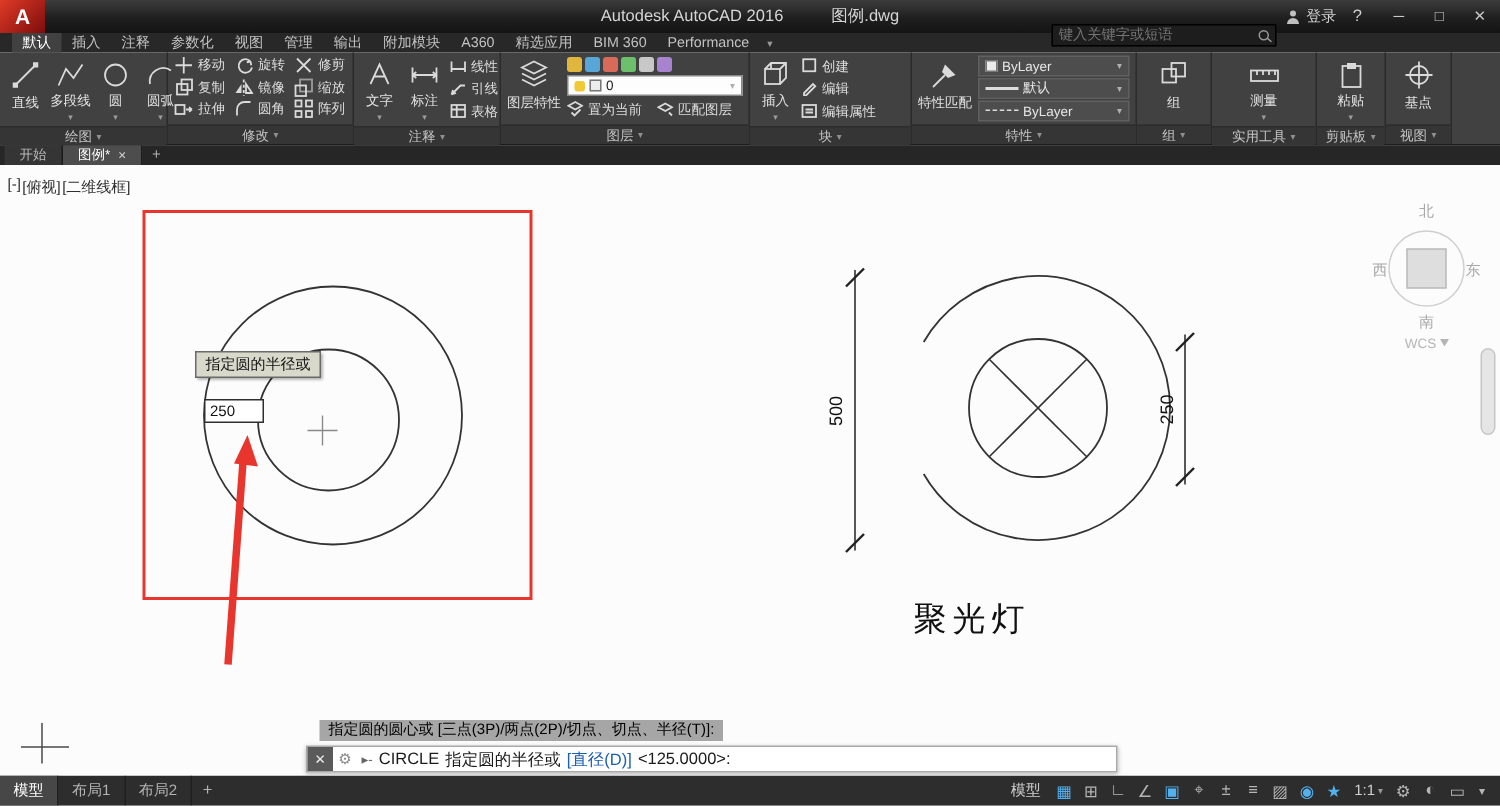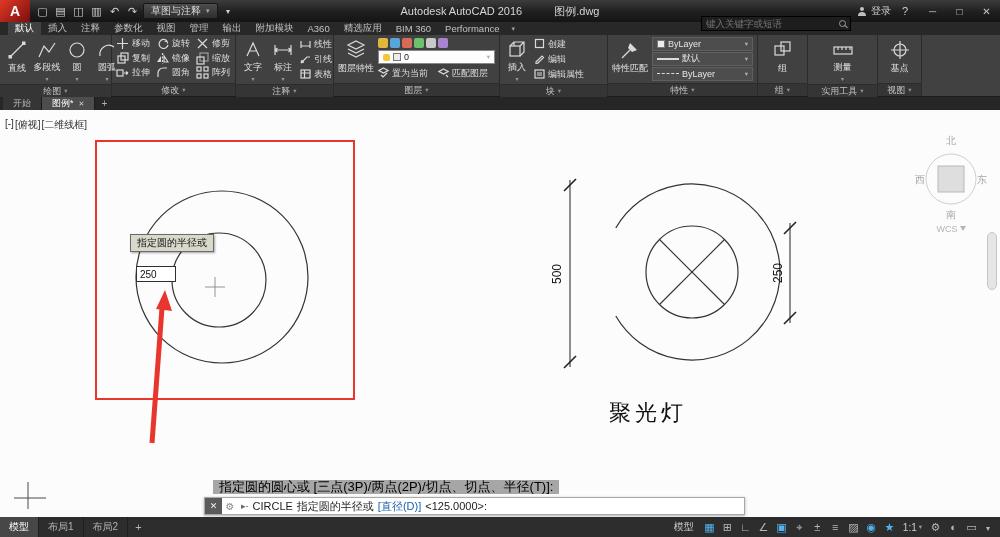--- a/index.html
+++ b/index.html
@@ -90,21 +90,21 @@
   .vp-label { position:absolute; left:5px; top:8px; display:flex; gap:1px; font-size:10px; color:#2e2e2e; }
   .dyn-tooltip { position:absolute; left:130px; top:124px; background:#d8d8cb; border:1px solid #6a6a6a;
                  box-shadow:1px 1px 2px rgba(0,0,0,.35); font-size:10px; color:#111; padding:1px 6px;
                  white-space:nowrap; }
   .dyn-input { position:absolute; left:136px; top:156px; width:40px; height:16px; background:#fff;
                border:1px solid #2f2f2f; font-size:10px; color:#111; padding:0 3px; }
   .viewcube { position:absolute; right:12px; top:22px; }
   .navbar-handle { position:absolute; right:3px; top:122px; width:10px; height:58px; background:#e2e2e2;
                    border:1px solid #bdbdbd; border-radius:5px; opacity:.85; }
   .cmd-history { position:absolute; left:213px; top:370px; background:#a6a6a6; color:#000;
-                 font-size:13px; line-height:14px; padding:0 6px; white-space:nowrap; }
+                 font-size:10px; line-height:14px; padding:0 6px; white-space:nowrap; }
   .cmd-bar { position:absolute; left:204px; top:387px; width:541px; height:18px; background:#fff;
              border:1px solid #a8a8a8; box-shadow:0 1px 3px rgba(0,0,0,.3); display:flex; align-items:center; }
   .cmd-close { width:17px; height:16px; background:#5a5a5a; color:#eee; display:flex; align-items:center;
                justify-content:center; flex:none; }
   .cmd-close::before { content:"✕"; font-size:9px; }
   .cmd-wrench { width:16px; text-align:center; color:#8a8a8a; flex:none; }
   .cmd-wrench::before { content:"⚙"; font-size:10px; }
   .cmd-text { display:flex; align-items:center; gap:4px; font-size:11px; color:#1c1c1c; padding-left:3px; white-space:nowrap; }
   .cmd-text::before { content:"▸-"; color:#666; font-size:9px; }
   .cmd-opt { color:#1b5fae; }
@@ -130,32 +130,20 @@
   svg.ic * { stroke:#dadada; fill:none; stroke-width:1.2; }
   svg.ic .f { fill:#dadada; stroke:none; }
 </style>
 </head>
 <body>
 
 <div class="app">
 
   <div class="titlebar">
     <div class="logo">A</div>
-    <div class="qat">
-      <span class="qbtn gi-new"></span>
-      <span class="qbtn gi-open"></span>
-      <span class="qbtn gi-save"></span>
-      <span class="qbtn gi-plot"></span>
-      <span class="qbtn gi-undo"></span>
-      <span class="qbtn gi-redo"></span>
-      <div class="ws-drop">
-        <span>草图与注释</span>
-      </div>
-      <span class="qbtn gi-car"></span>
-    </div>
     <div class="title-center">
       <span>Autodesk AutoCAD 2016</span><span class="doc">图例.dwg</span>
     </div>
     <div class="tb-right">
       <div class="searchbox">
         <input placeholder="键入关键字或短语" style="">
         <span class="mag"></span>
       </div>
       <div class="signin">
         <span class="person"></span>
@@ -471,20 +459,34 @@
               <path d="M6 8 v3 M10 8 v3 M14 8 v3 M18 8 v3"></path>
             </svg>
           <span class="lbl">测量</span>
         </div>
       </div>
       <div class="panel-footer">
           <span>实用工具</span>
         </div>
     </div>
 
+    <div class="panel" style="width:46px">
+      <div class="panel-body" style="justify-content:center">
+        <div class="bigbtn car">
+          <svg class="ic" width="22" height="22">
+              <rect x="5" y="5" width="12" height="14"></rect>
+              <rect class="f" x="8" y="3" width="6" height="4"></rect>
+            </svg>
+          <span class="lbl">粘贴</span>
+        </div>
+      </div>
+      <div class="panel-footer">
+          <span>剪贴板</span>
+        </div>
+    </div>
 
     <div class="panel" style="width:44px">
       <div class="panel-body" style="justify-content:center">
         <div class="bigbtn">
           <svg class="ic" width="22" height="22">
               <circle cx="11" cy="11" r="6"></circle>
               <path d="M11 2 V20 M2 11 H20"></path>
             </svg>
           <span class="lbl">基点</span>
         </div>

